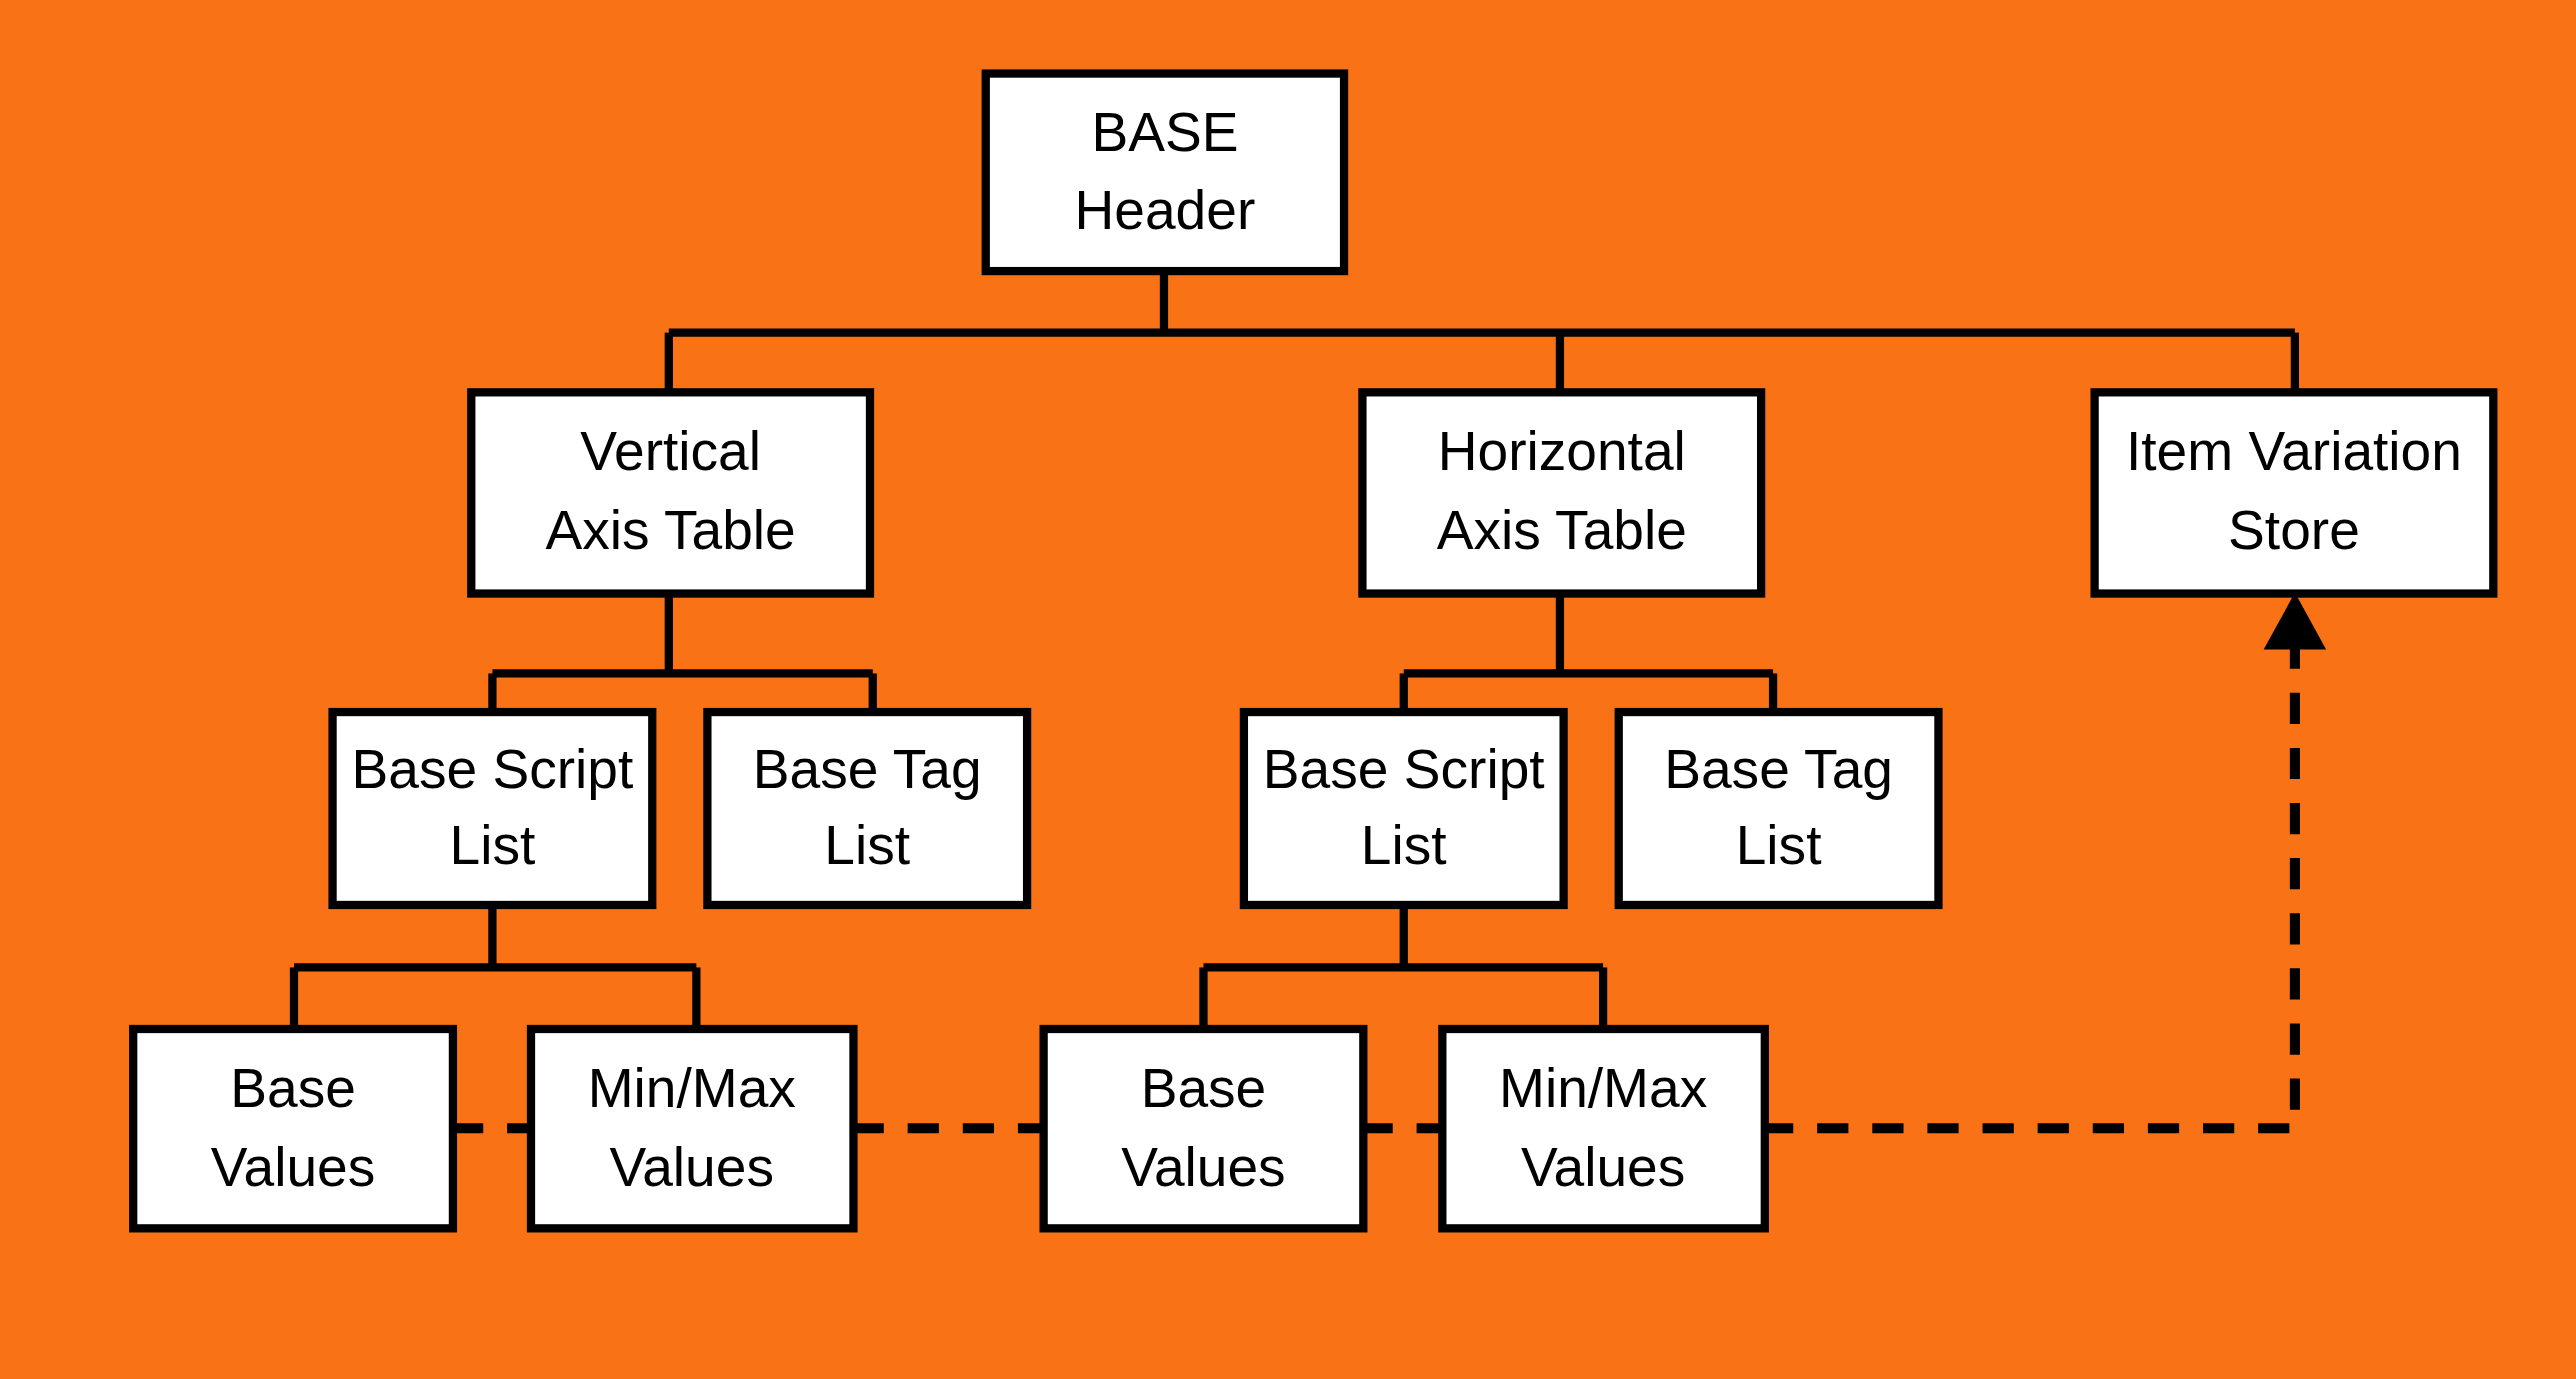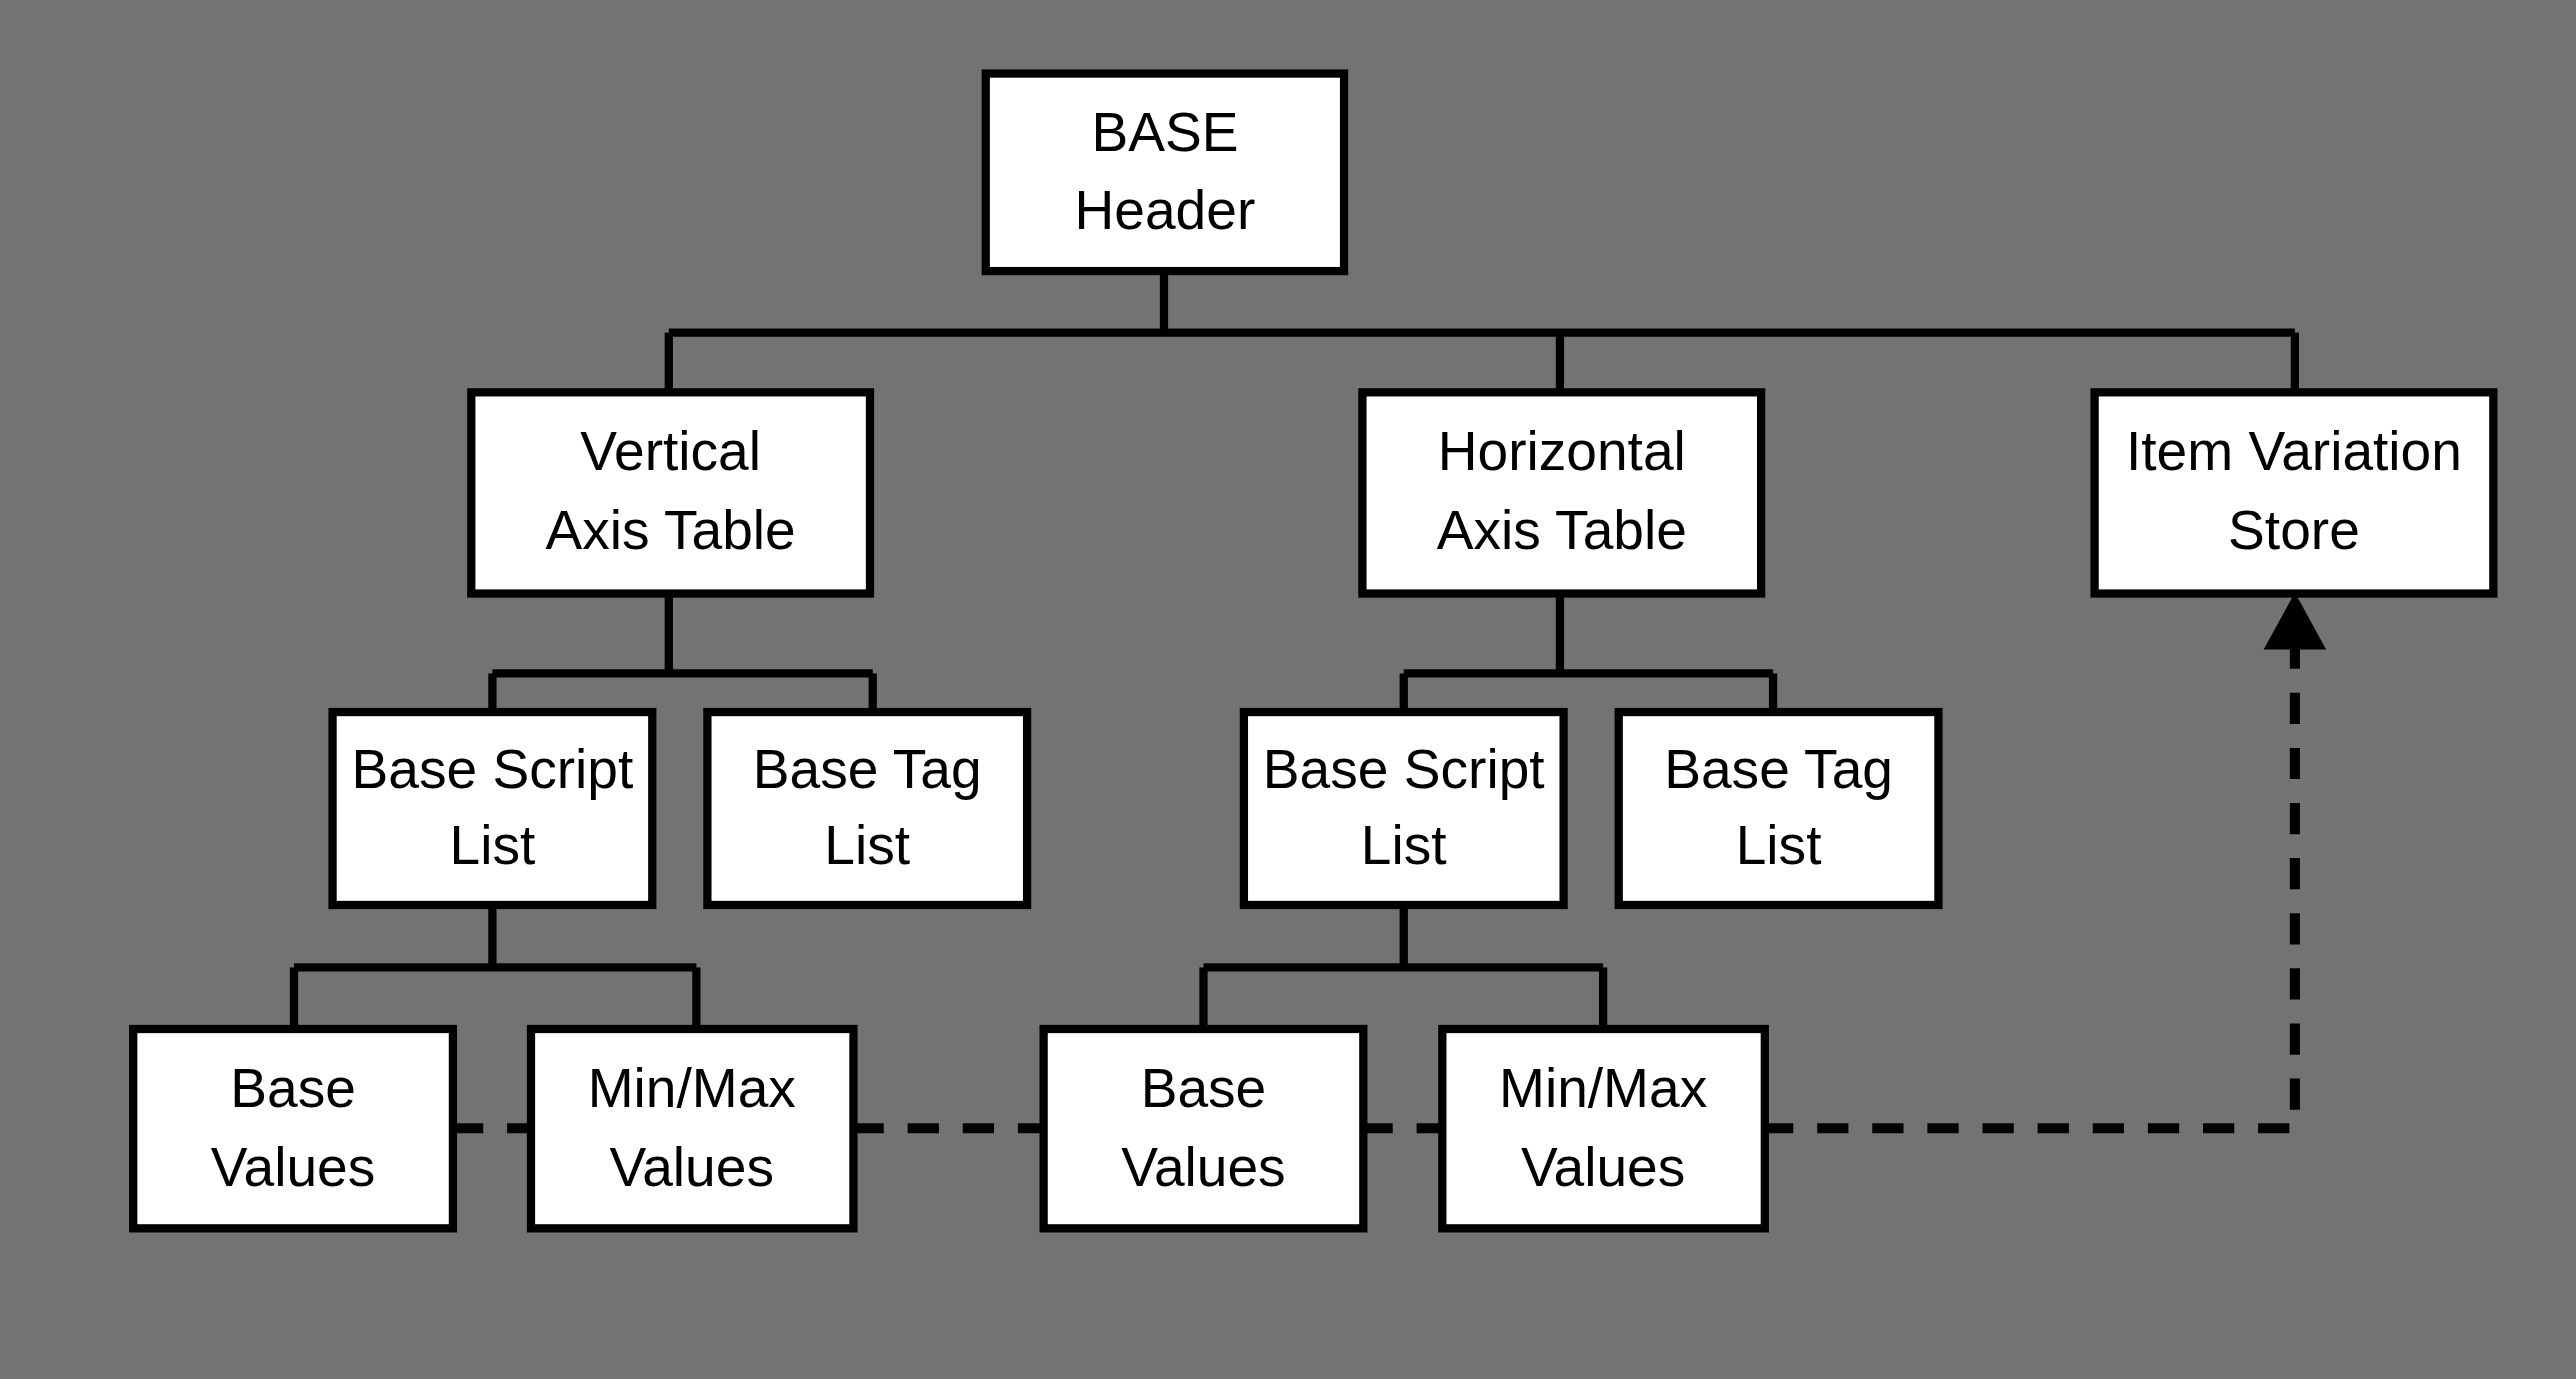--- a/index.html
+++ b/index.html
@@ -10,21 +10,21 @@
   body {
     width: 2576px;
     height: 1380px;
     overflow: hidden;
     font-family: "Liberation Sans", sans-serif;
   }
   #diagram-root {
     position: relative;
     width: 2576px;
     height: 1380px;
-    background: #737373;
+    background: #f97316;
   }
   svg.diagram-svg {
     position: absolute;
     top: 0;
     left: 0;
     width: 2576px;
     height: 1380px;
     display: block;
   }
   .node-rect {

